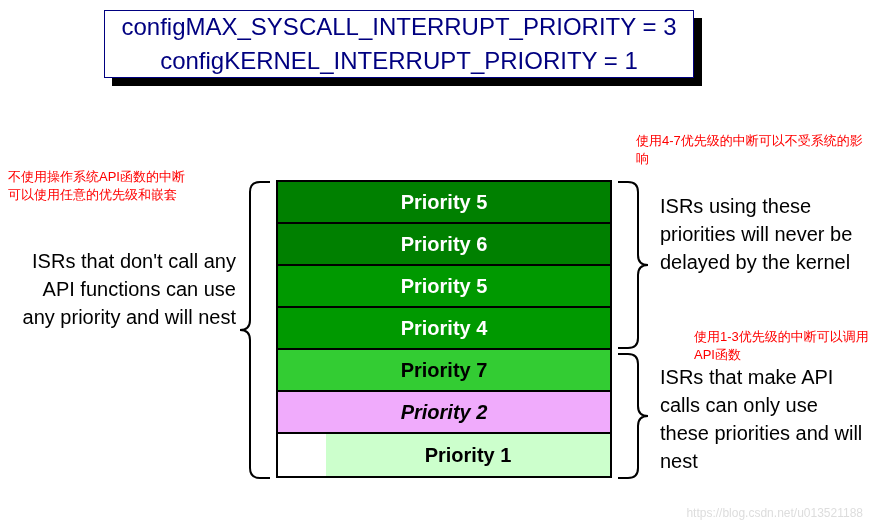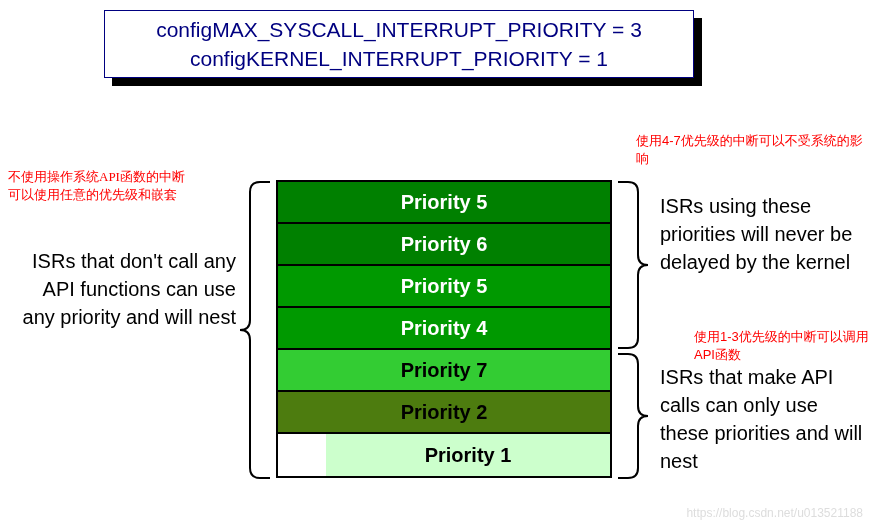--- a/index.html
+++ b/index.html
@@ -24,33 +24,33 @@
       left: 104px;
       top: 10px;
       width: 590px;
       height: 68px;
       background: #ffffff;
       border: 1px solid #000080;
       display: flex;
       flex-direction: column;
       justify-content: center;
       align-items: center;
-      font-size: 21px;
+      font-size: 24px;
       color: #000080;
       font-family: Arial, sans-serif;
     }
     .config-line { line-height: 1.4; }
     .annotation-red {
       position: absolute;
       color: #ff0000;
       font-size: 13px;
       line-height: 1.4;
       font-family: 'SimSun', Arial, sans-serif;
     }
-    .annot-topleft { left: 8px; top: 168px; width: 180px; font-family: Liberation Serif, serif; }
+    .annot-topleft { left: 8px; top: 168px; width: 180px; }
     .annot-topright { left: 636px; top: 132px; width: 230px; }
     .annot-right2 { left: 694px; top: 328px; width: 180px; }
     .desc-black {
       position: absolute;
       color: #000000;
       font-size: 20px;
       line-height: 1.4;
       font-family: Arial, sans-serif;
     }
     .desc-left { left: 6px; top: 247px; width: 230px; text-align: right; }
@@ -72,21 +72,21 @@
       font-weight: bold;
       font-size: 20px;
       font-family: Arial, sans-serif;
     }
     .priority-row:last-child { border-bottom: none; }
     .p7 { background: #008000; color: #ffffff; }
     .p6 { background: #008000; color: #ffffff; }
     .p5 { background: #009900; color: #ffffff; }
     .p4 { background: #009900; color: #ffffff; }
     .p3 { background: #33cc33; color: #000000; }
-    .p2 { background: #4d7c0f; color: #000000; }
+    .p2 { background: #f0abfc; color: #000000; font-style: italic; }
     .p1 { background: #ccffcc; color: #000000; margin-left: 48px; }
     .bracket-left {
       position: absolute;
       left: 232px;
       top: 180px;
       width: 40px;
       height: 300px;
     }
     .bracket-right1 {
       position: absolute;

